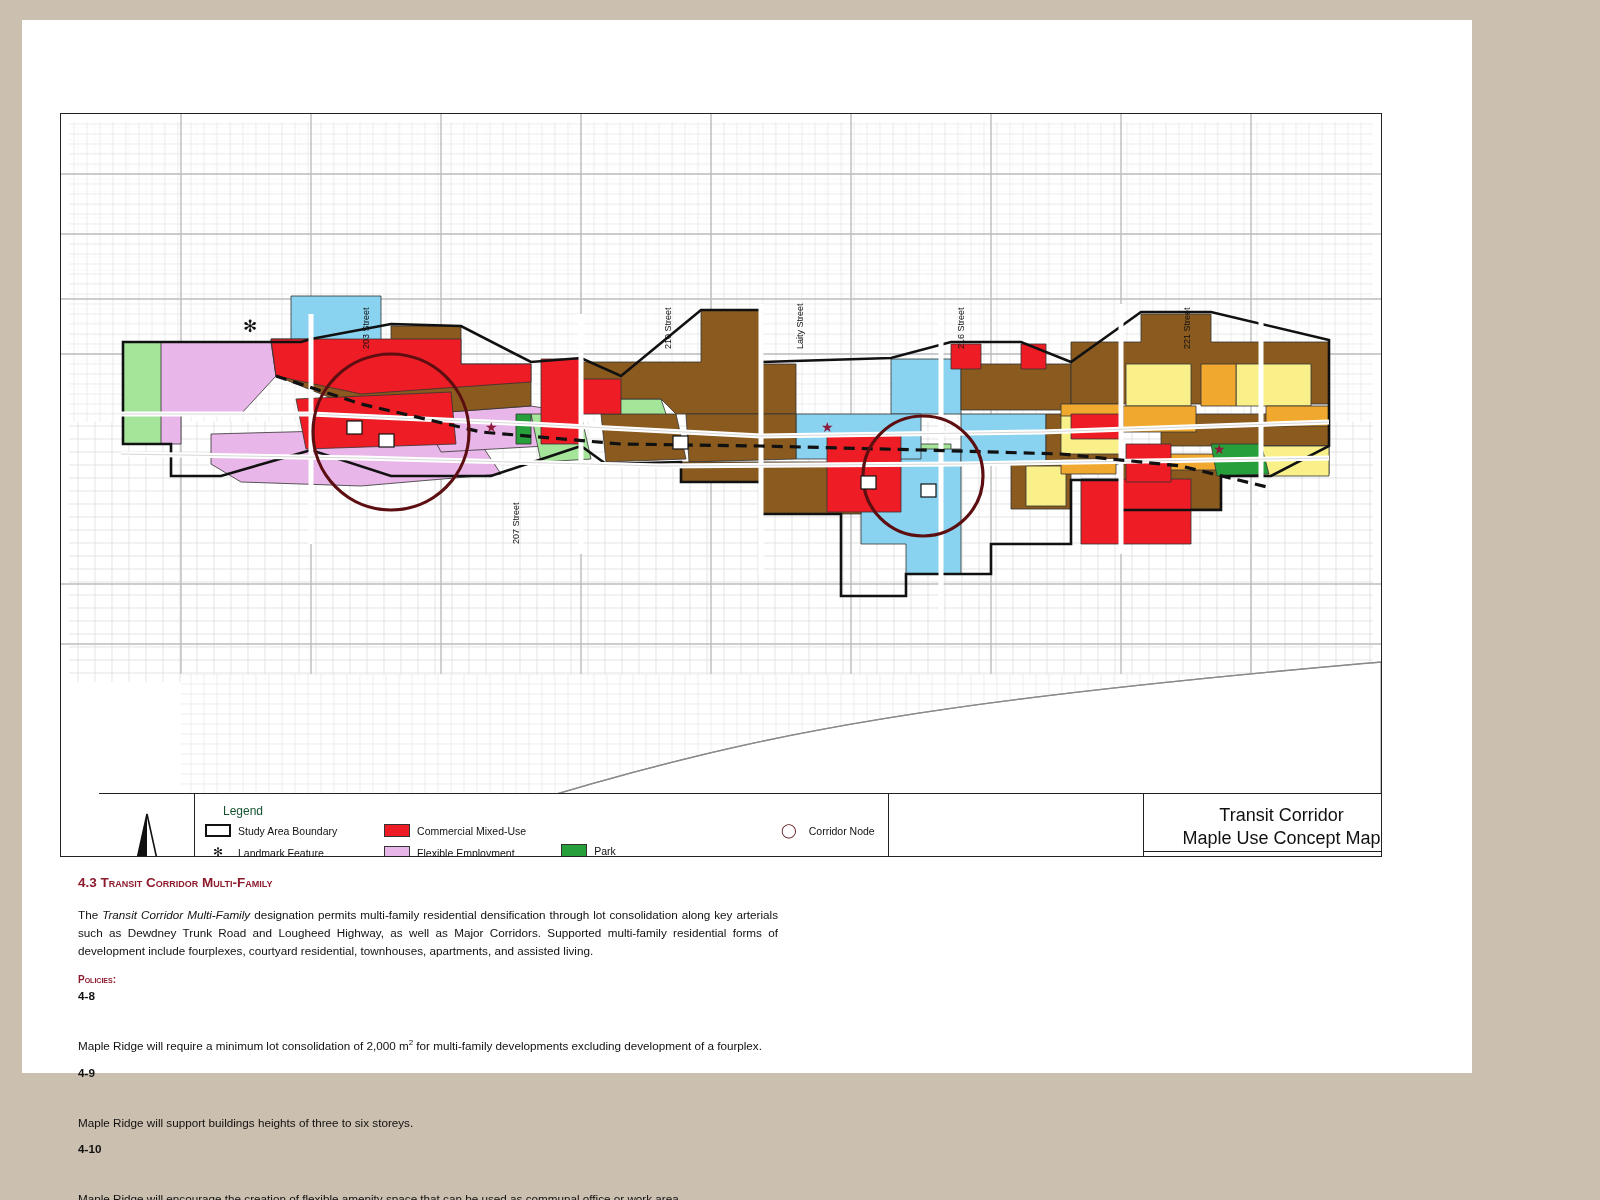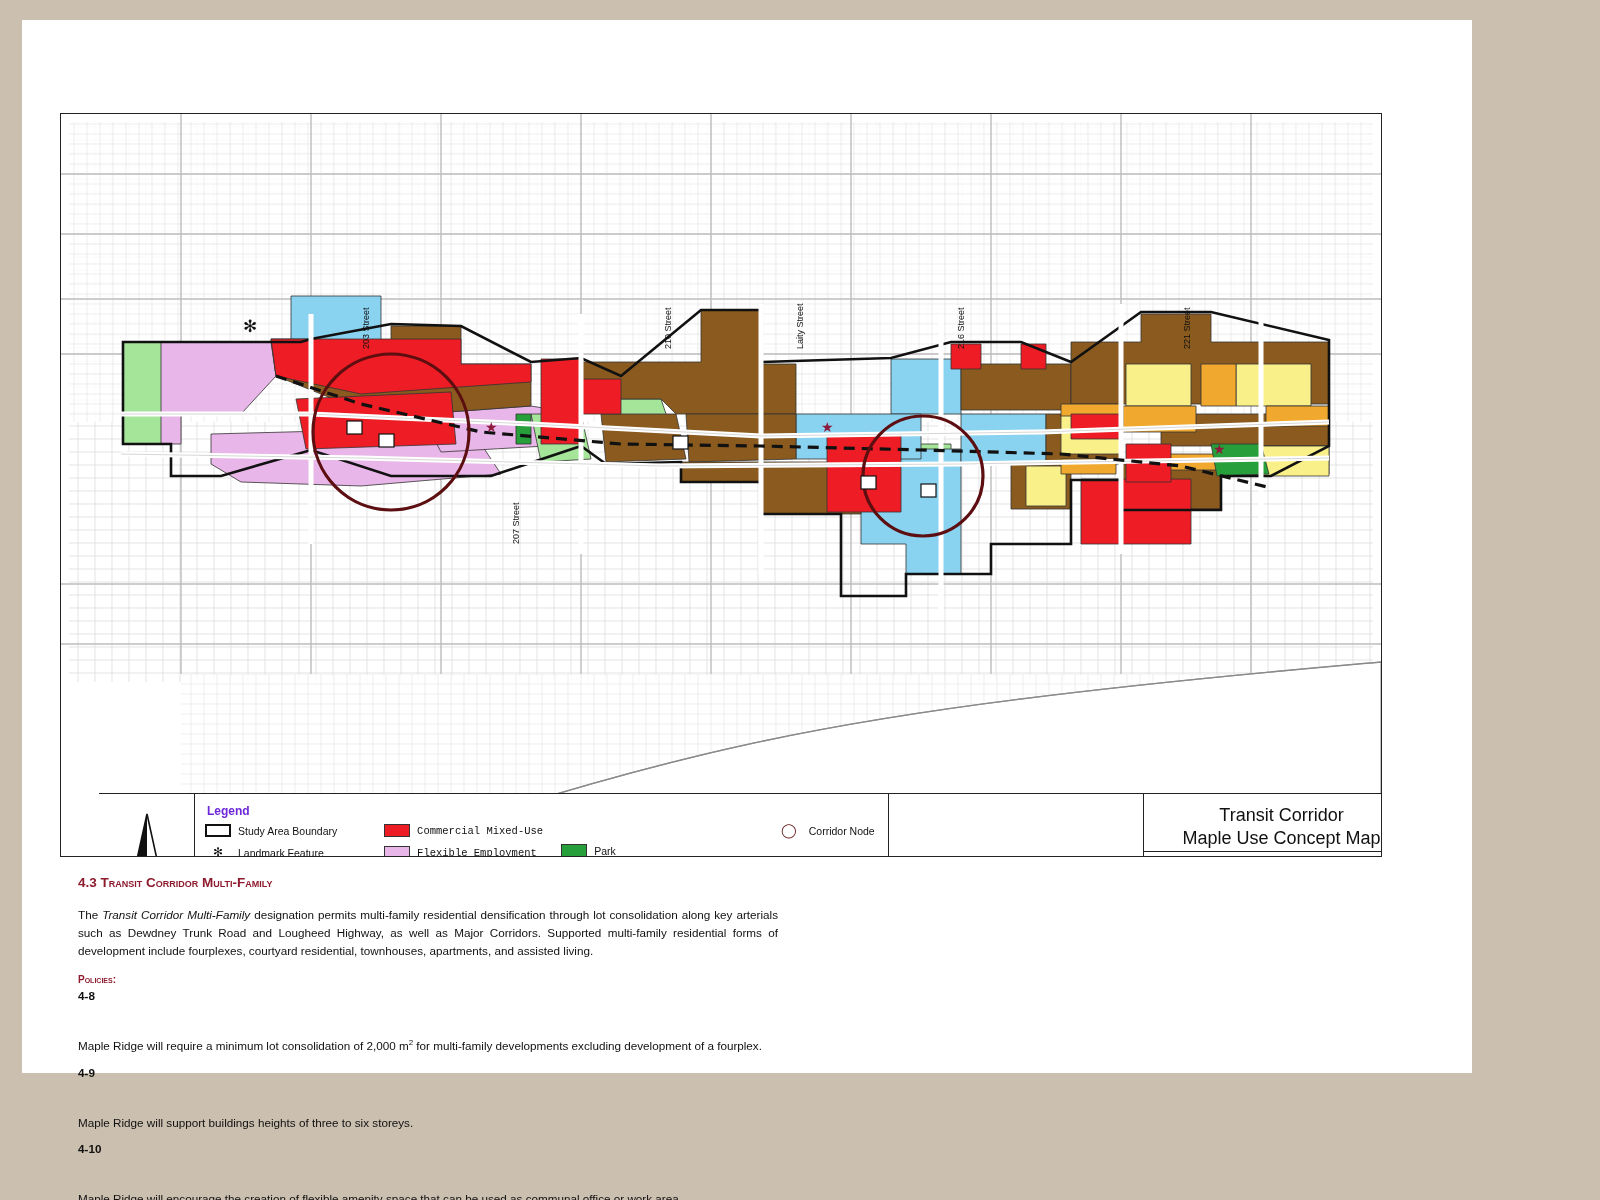--- a/index.html
+++ b/index.html
@@ -54,30 +54,30 @@
     background: #fff;
   }
   .lb-cell { border-right: 1px solid #222; box-sizing: border-box; position: relative; }
   .cell-north { width: 96px; }
   .cell-legend { width: 694px; }
   .cell-disclaimer { width: 255px; }
   .cell-title { width: 275px; border-right: none; }
 
   .north-arrow { position: absolute; left: 50%; top: 16px; transform: translateX(-50%); }
   .legend-title {
-    position: absolute; left: 12px; top: 10px;
-    font-size: 12px; font-weight: bold; color: #6d28d9;
+    position: absolute; left: 28px; top: 10px;
+    font-size: 12px; font-weight: normal; color: #14532d;
   }
   .legend-cols {
     position: absolute; left: 10px; top: 28px; right: 4px;
     display: flex; gap: 0px;
   }
   .lg-col { display: flex; flex-direction: column; gap: 5px; }
   .lg-col.c1 { width: 182px; }
-  .lg-col.c2 { width: 180px; font-family: Liberation Mono, monospace; }
+  .lg-col.c2 { width: 180px; }
   .lg-col.c3 { width: 218px; margin-top: 20px; }
   .lg-col.c4 { width: 110px; }
   .lg-item { display: flex; align-items: center; height: 17px; }
   .swatch {
     width: 26px; height: 13px; border: 1px solid #333; margin-right: 7px;
     flex: 0 0 auto; box-sizing: border-box;
   }
   .sym {
     width: 26px; margin-right: 7px; flex: 0 0 auto; text-align: center;
     font-size: 12px; color: #111; line-height: 13px;

